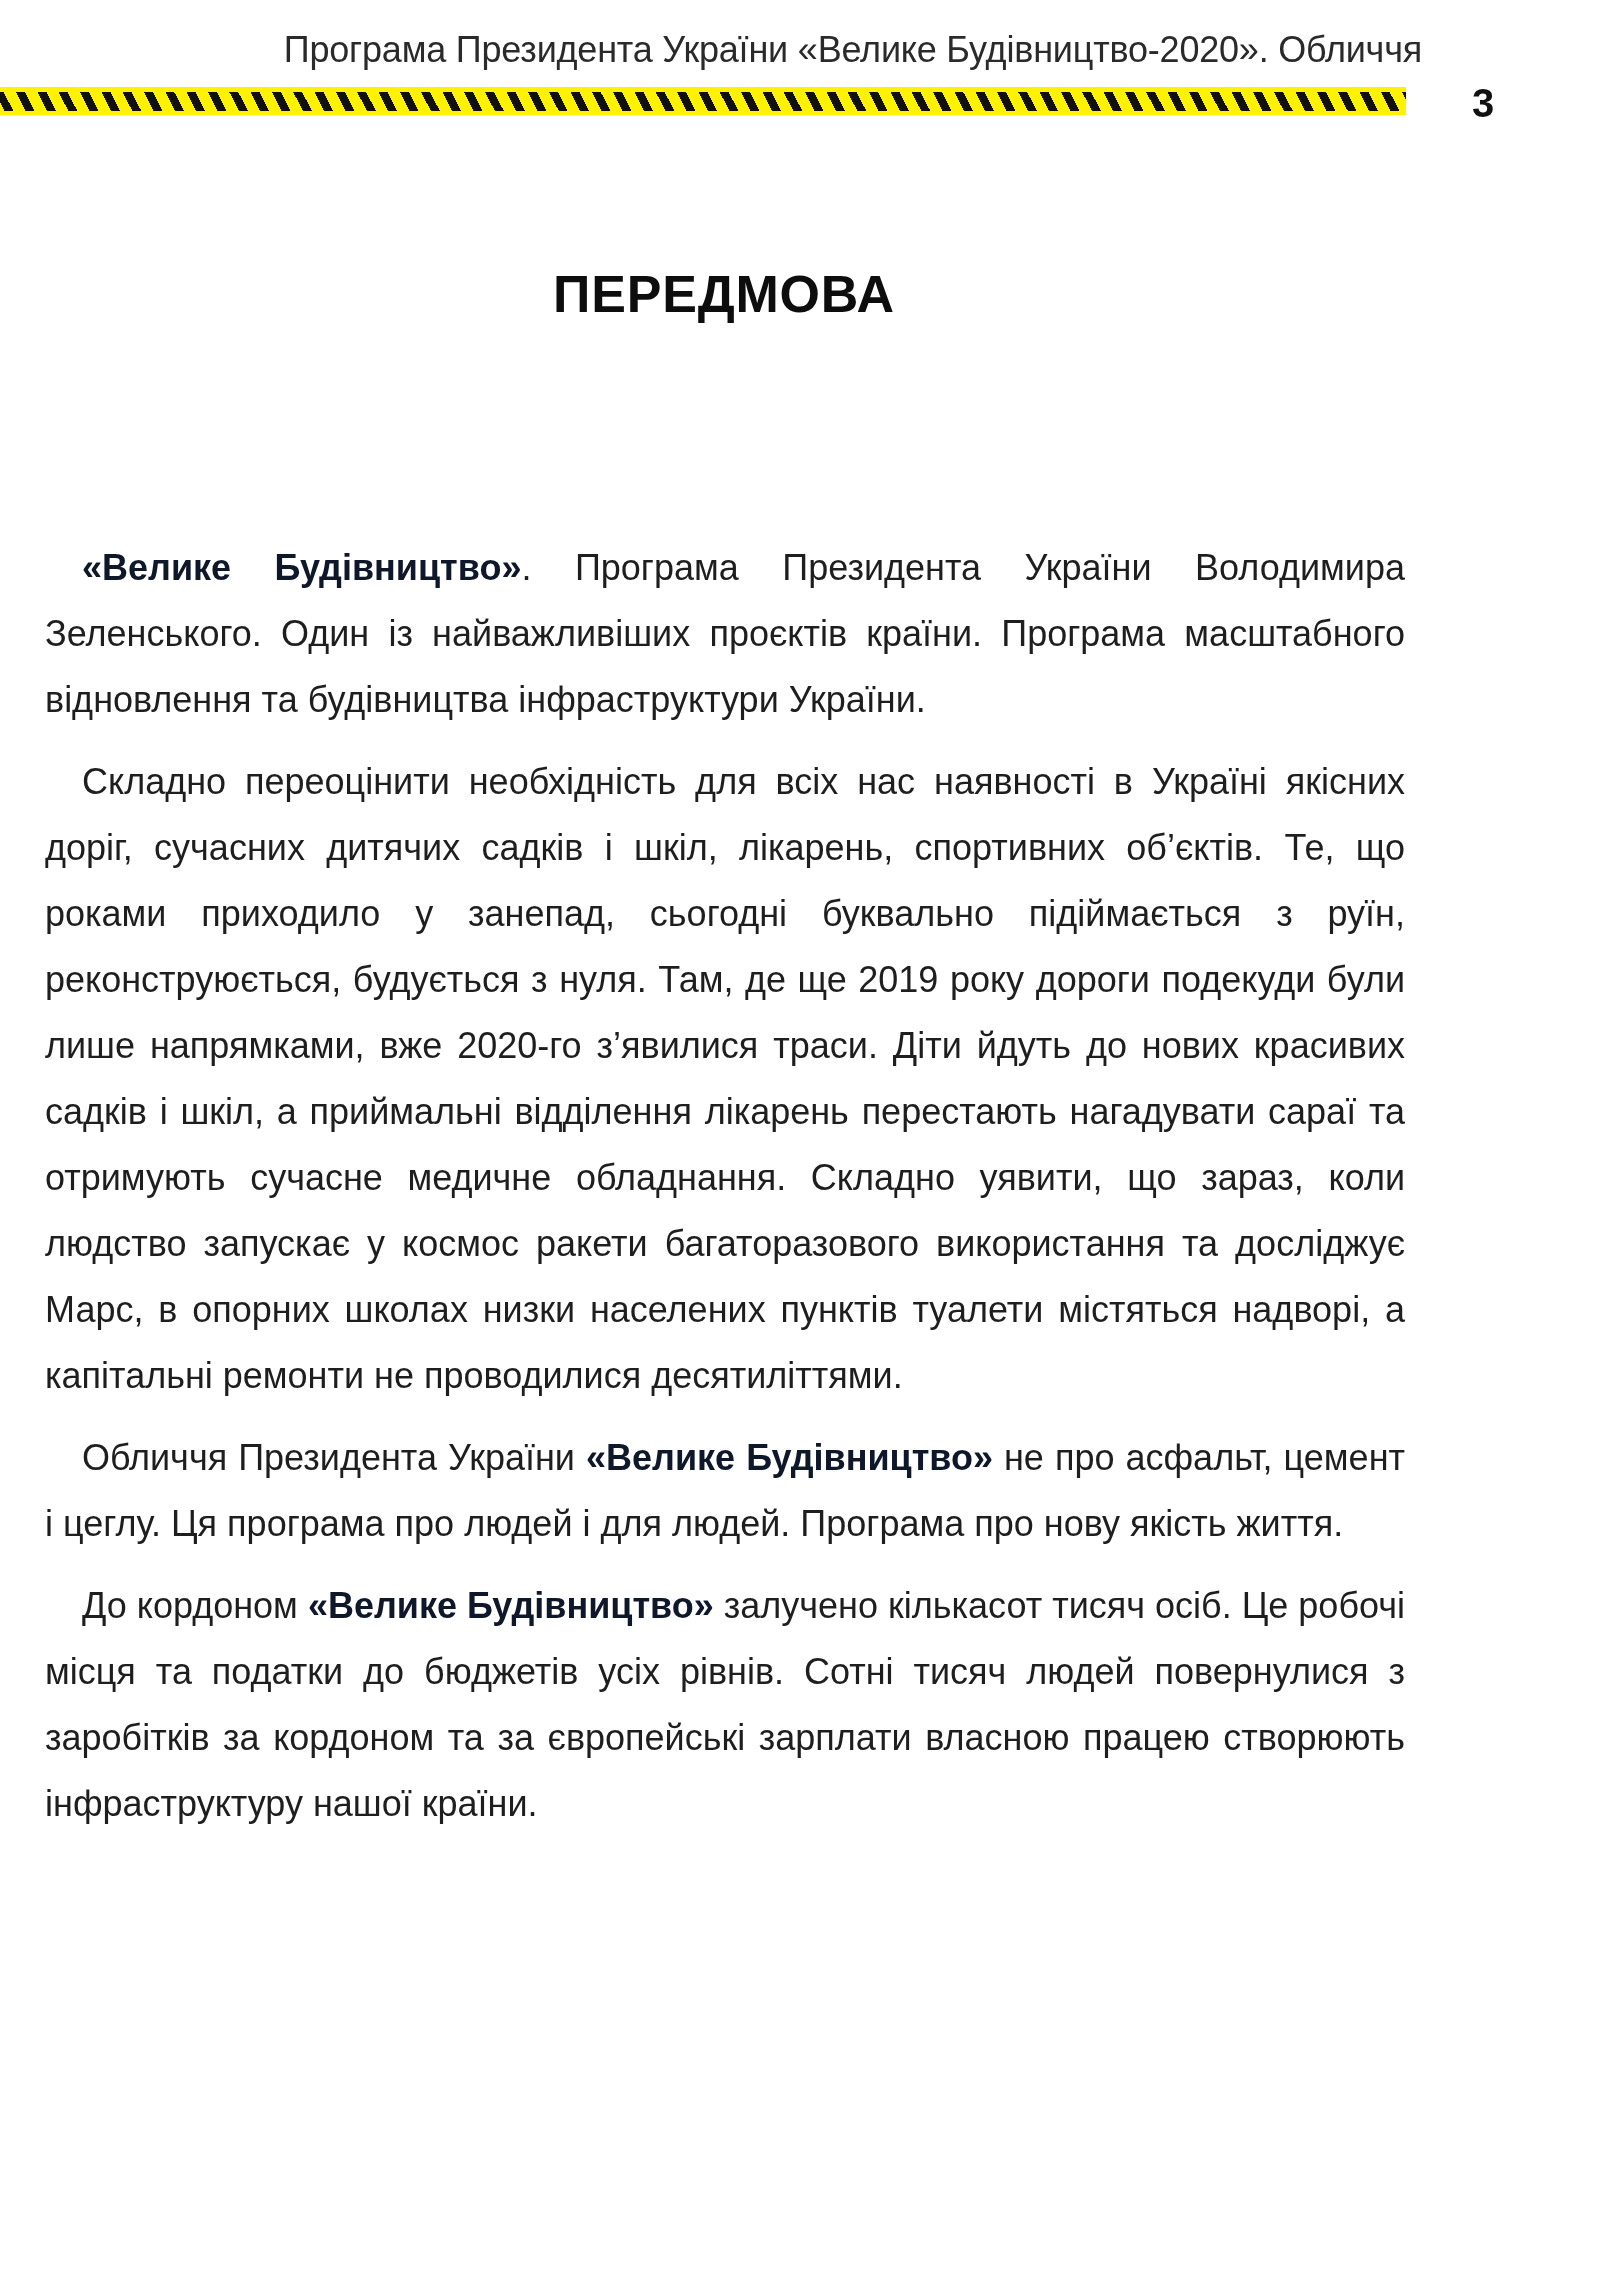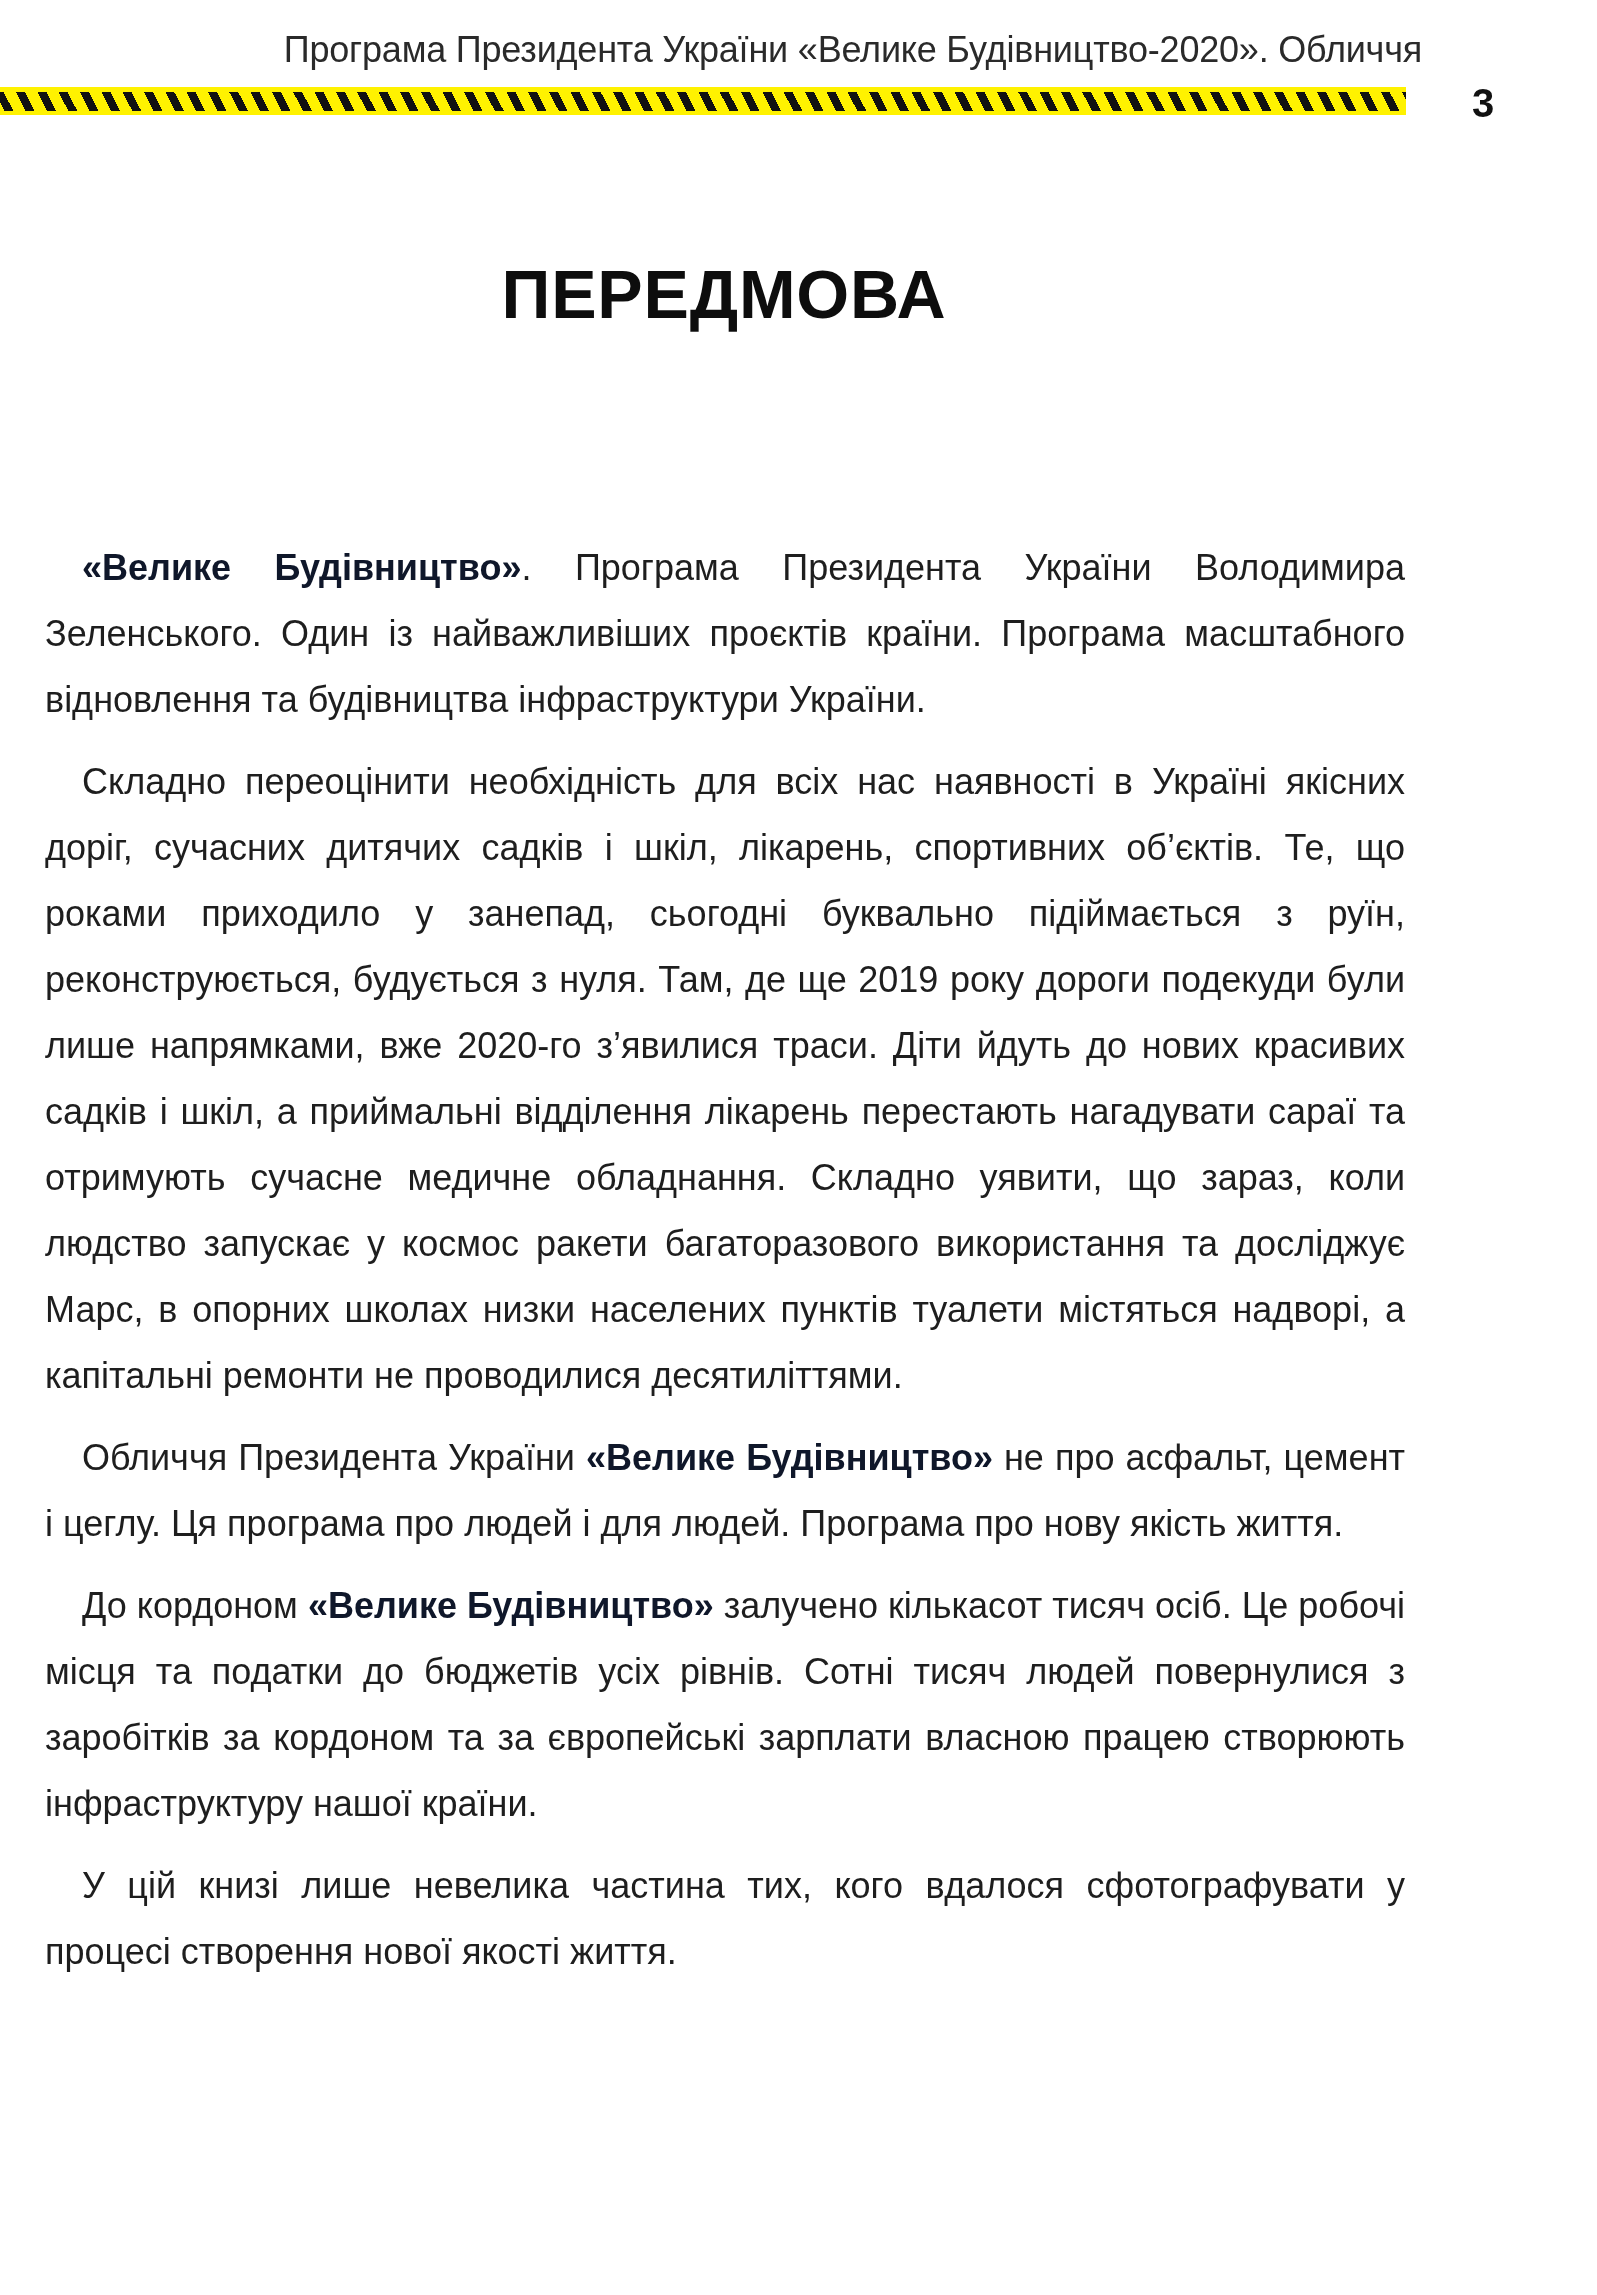--- a/index.html
+++ b/index.html
@@ -58,21 +58,21 @@
       font-weight: 700;
       color: #111111;
       line-height: 40px;
     }
     .page-title {
       position: absolute;
       left: 0;
       top: 256px;
       width: 1448px;
       text-align: center;
-      font-size: 68px;
+      font-size: 52px;
       font-weight: 700;
       color: #0d0d0d;
       letter-spacing: 0.8px;
       line-height: 76px;
       margin: 0;
     }
     .body-text {
       position: absolute;
       left: 45px;
       top: 535px;
@@ -108,15 +108,14 @@
 
 <div class="body-text">
   <p><strong>«Велике Будівництво»</strong><span>. Програма Президента України Володимира Зеленського. Один із найважливіших проєктів країни. Програма масштабного відновлення та будівництва інфраструктури України.</span></p>
 
   <p><span>Складно переоцінити необхідність для всіх нас наявності в Україні якісних доріг, сучасних дитячих садків і шкіл, лікарень, спортивних об’єктів. Те, що роками приходило у занепад, сьогодні буквально підіймається з руїн, реконструюється, будується з нуля. Там, де ще 2019 року дороги подекуди були лише напрямками, вже 2020-го з’явилися траси. Діти йдуть до нових красивих садків і шкіл, а приймальні відділення лікарень перестають нагадувати сараї та отримують сучасне медичне обладнання. Складно уявити, що зараз, коли людство запускає у космос ракети багаторазового використання та досліджує Марс, в опорних школах низки населених пунктів туалети містяться надворі, а капітальні ремонти не проводилися десятиліттями.</span></p>
 
   <p><span>Обличчя Президента України </span><strong>«Велике Будівництво»</strong><span> не про асфальт, цемент і цеглу. Ця програма про людей і для людей. Програма про нову якість життя.</span></p>
 
   <p><span>До кордоном </span><strong>«Велике Будівництво»</strong><span> залучено кількасот тисяч осіб. Це робочі місця та податки до бюджетів усіх рівнів. Сотні тисяч людей повернулися з заробітків за кордоном та за європейські зарплати власною працею створюють інфраструктуру нашої країни.</span></p>
 
-  <p><span>У цій книзі лише невелика частина тих, кого вдалося сфотографувати у процесі створення нової якості життя.</span></p>
 </div>
 
 
 </body></html>

